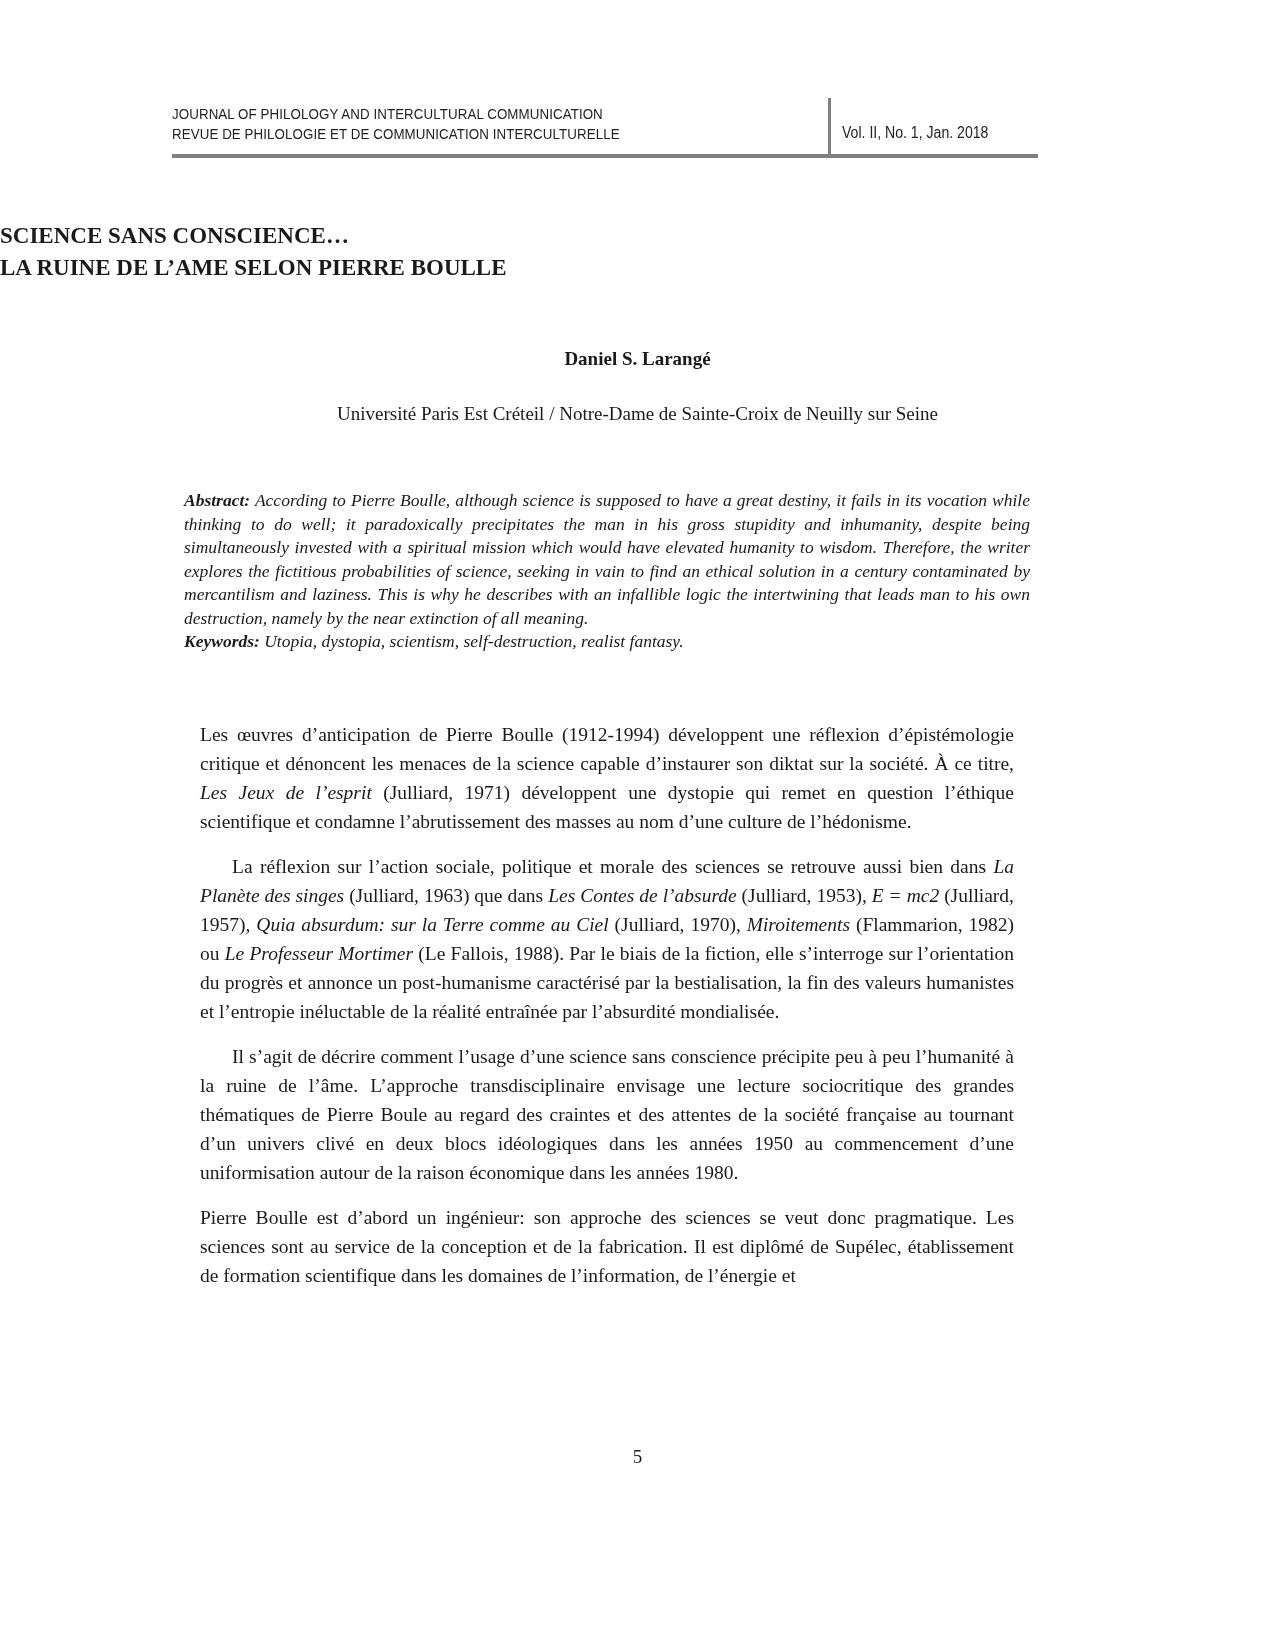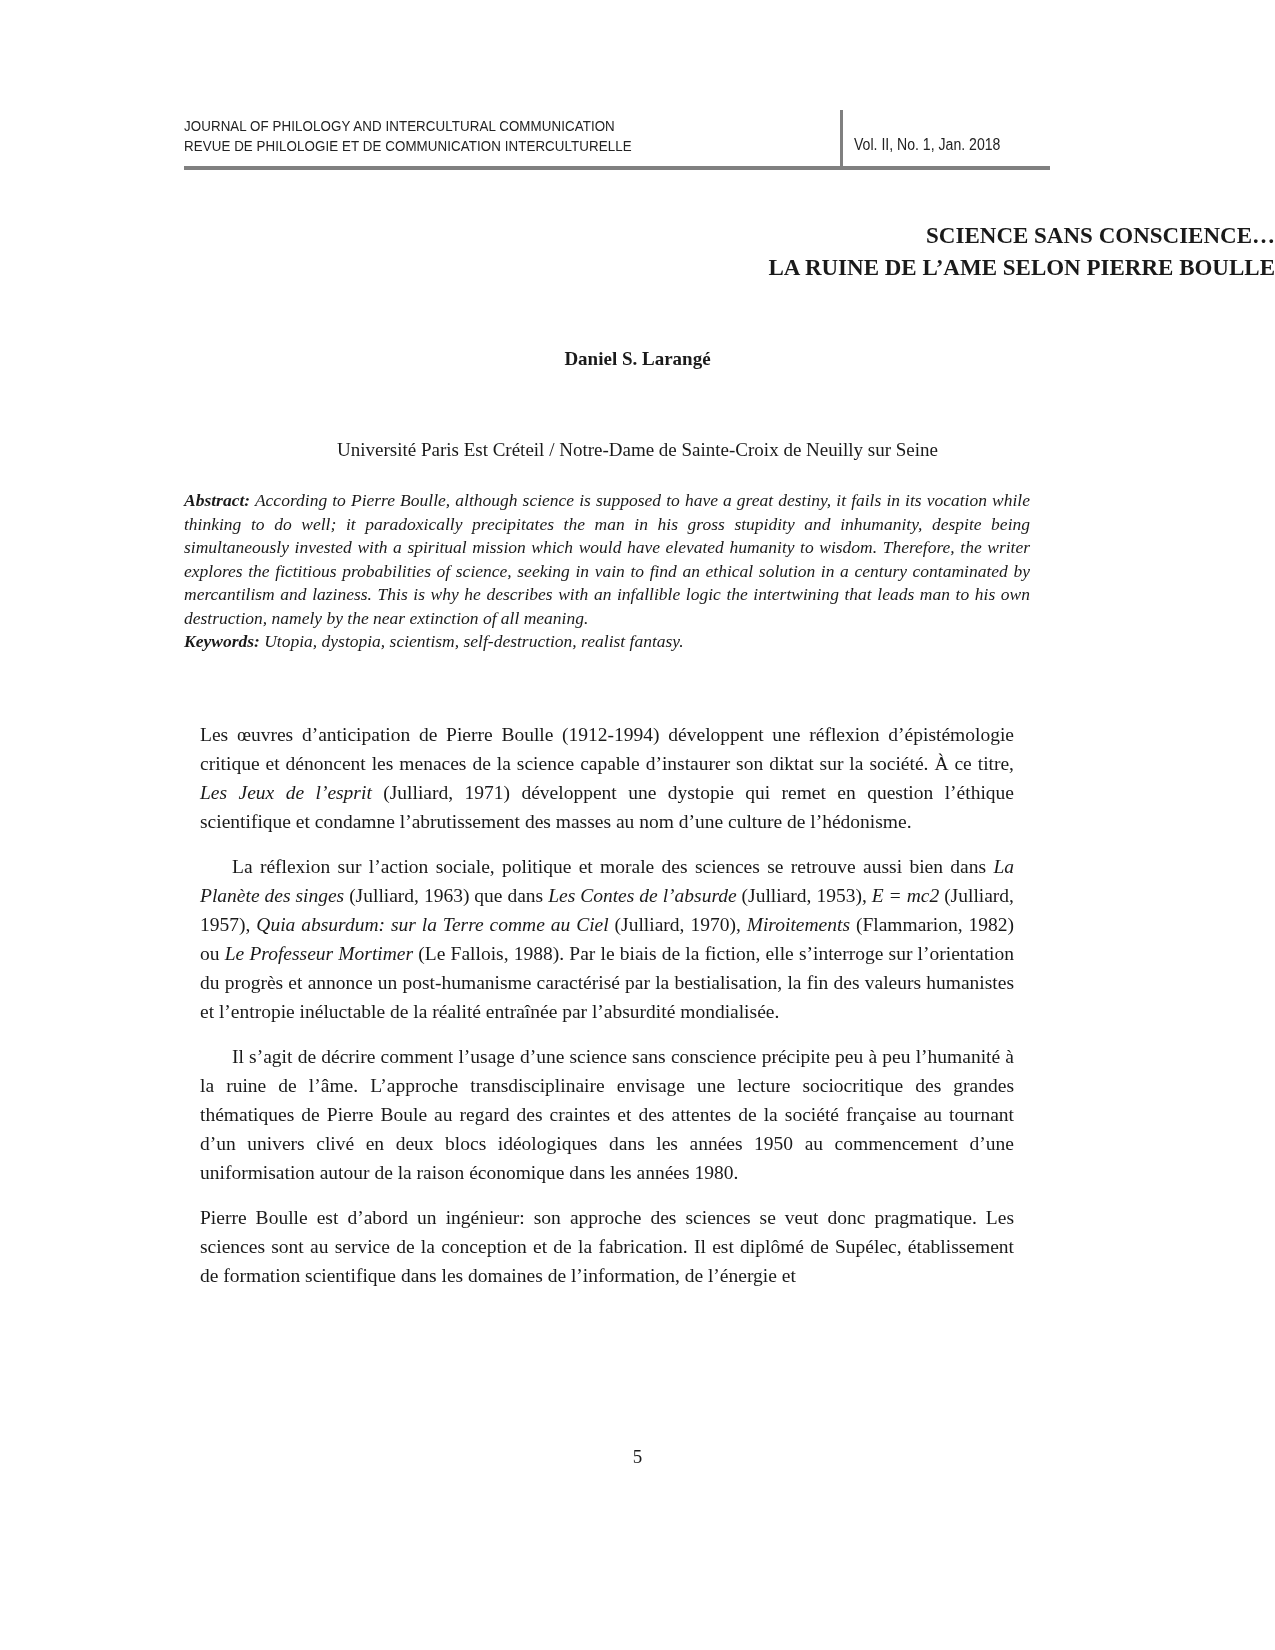--- a/index.html
+++ b/index.html
@@ -1,24 +1,24 @@
 <!DOCTYPE html>
 <html><head>
 <meta charset="utf-8">
 <style>
   html, body { margin:0; padding:0; background:#ffffff; }
   body { width:1275px; height:1650px; position:relative; font-family:"Liberation Serif", serif; color:#1a1a1a; }
-  .header { position:absolute; left:184px; top:98px; width:866px; height:60px;margin-top:12px; }
+  .header { position:absolute; left:172px; top:98px; width:866px; height:60px; }
   .header-left { position:absolute; left:0; top:6px; font-family:"Liberation Sans", sans-serif; font-size:15.5px; line-height:20px; letter-spacing:0.1px; transform:scaleX(0.86); transform-origin:left top; color:#222; }
   .header-vline { position:absolute; left:656px; top:0; width:3px; height:58px; background:#808080; }
   .header-right { position:absolute; left:670px; top:26px; font-family:"Liberation Sans", sans-serif; font-size:16px; transform:scaleX(0.88); transform-origin:left top; color:#222; }
   .header-hline { position:absolute; left:0; top:56px; width:866px; height:4px; background:#808080; }
-  .title { position:absolute; left:0; width:1275px; top:220px; text-align:right; font-weight:bold; font-size:23px; line-height:32px; }
+  .title { position:absolute; left:0; width:1275px; top:220px; text-align:left; font-weight:bold; font-size:23px; line-height:32px; }
   .author { position:absolute; left:0; width:1275px; top:348px; text-align:center; font-weight:bold; font-size:19px; }
-  .affil { position:absolute; left:0; width:1275px; top:403px; text-align:center; font-size:19px;margin-top:36px; }
+  .affil { position:absolute; left:0; width:1275px; top:403px; text-align:center; font-size:19px; }
   .abstract { position:absolute; left:184px; top:489px; width:846px; font-size:17.5px; line-height:23.5px; font-style:italic; text-align:justify; }
   .abstract b { font-style:italic; }
   .body { position:absolute; left:184px; top:704px; width:846px; font-size:19.5px; line-height:29px; text-align:justify; }
   .body p { margin:16px; }
   .body p.indent { text-indent:32px; }
   .section { margin-top:14px !important; }
   .pagenum { position:absolute; left:0; width:1275px; top:1446px; text-align:center; font-size:19px; }
 </style>
 </head>
 <body>

